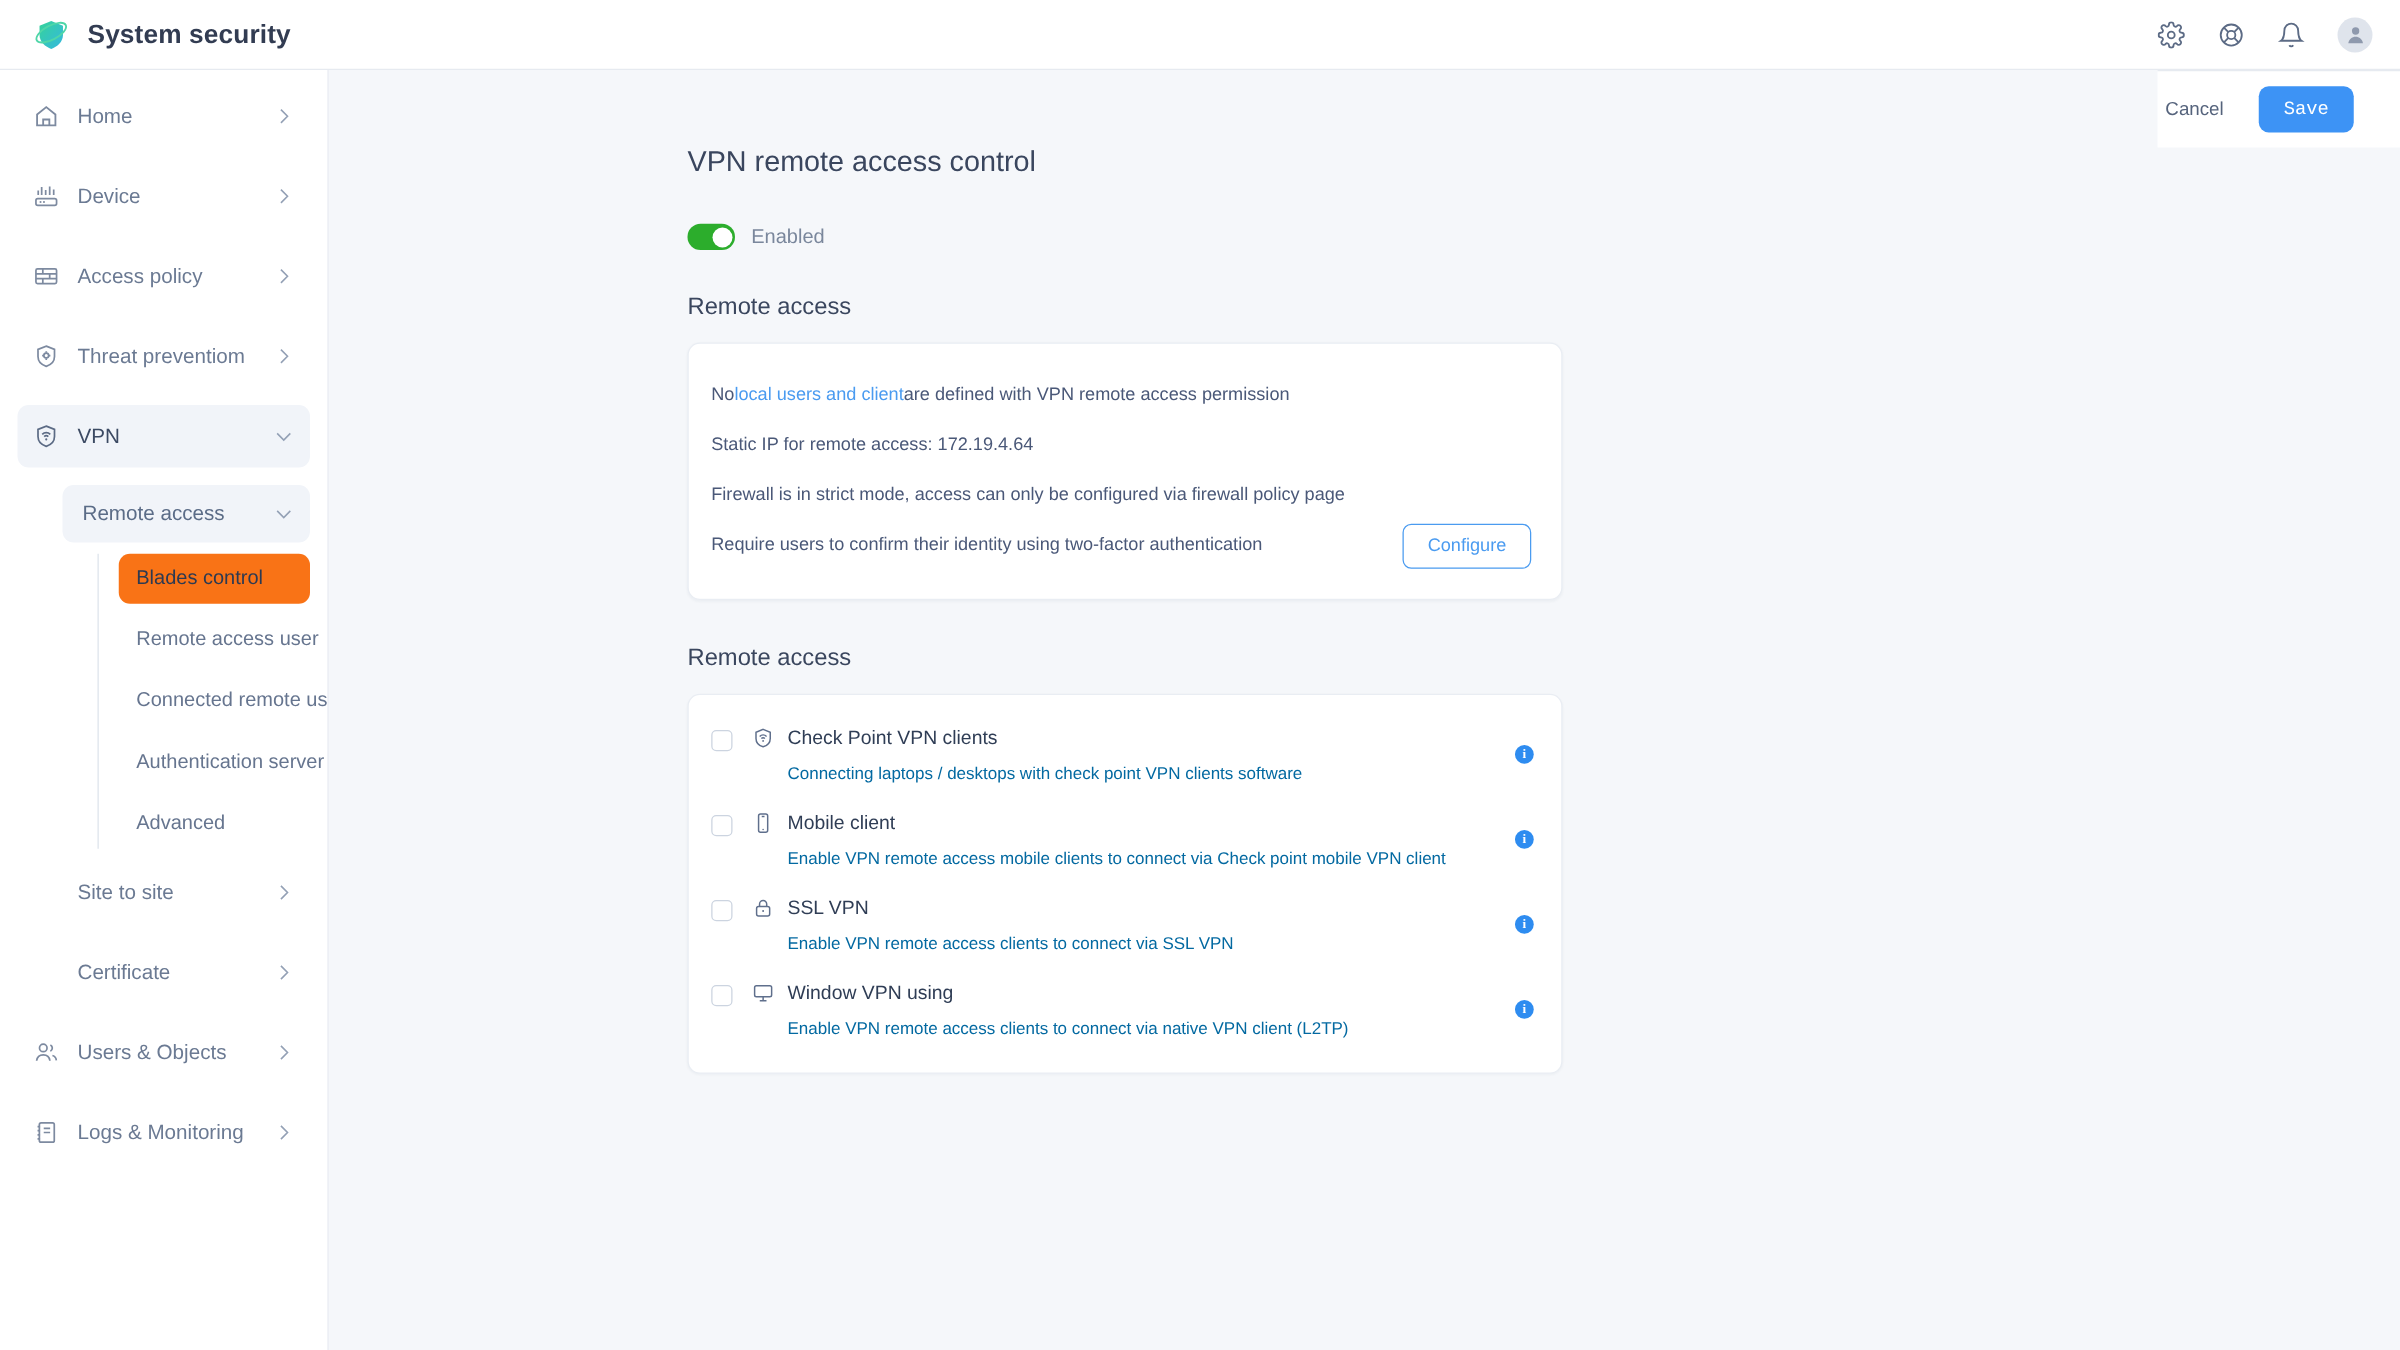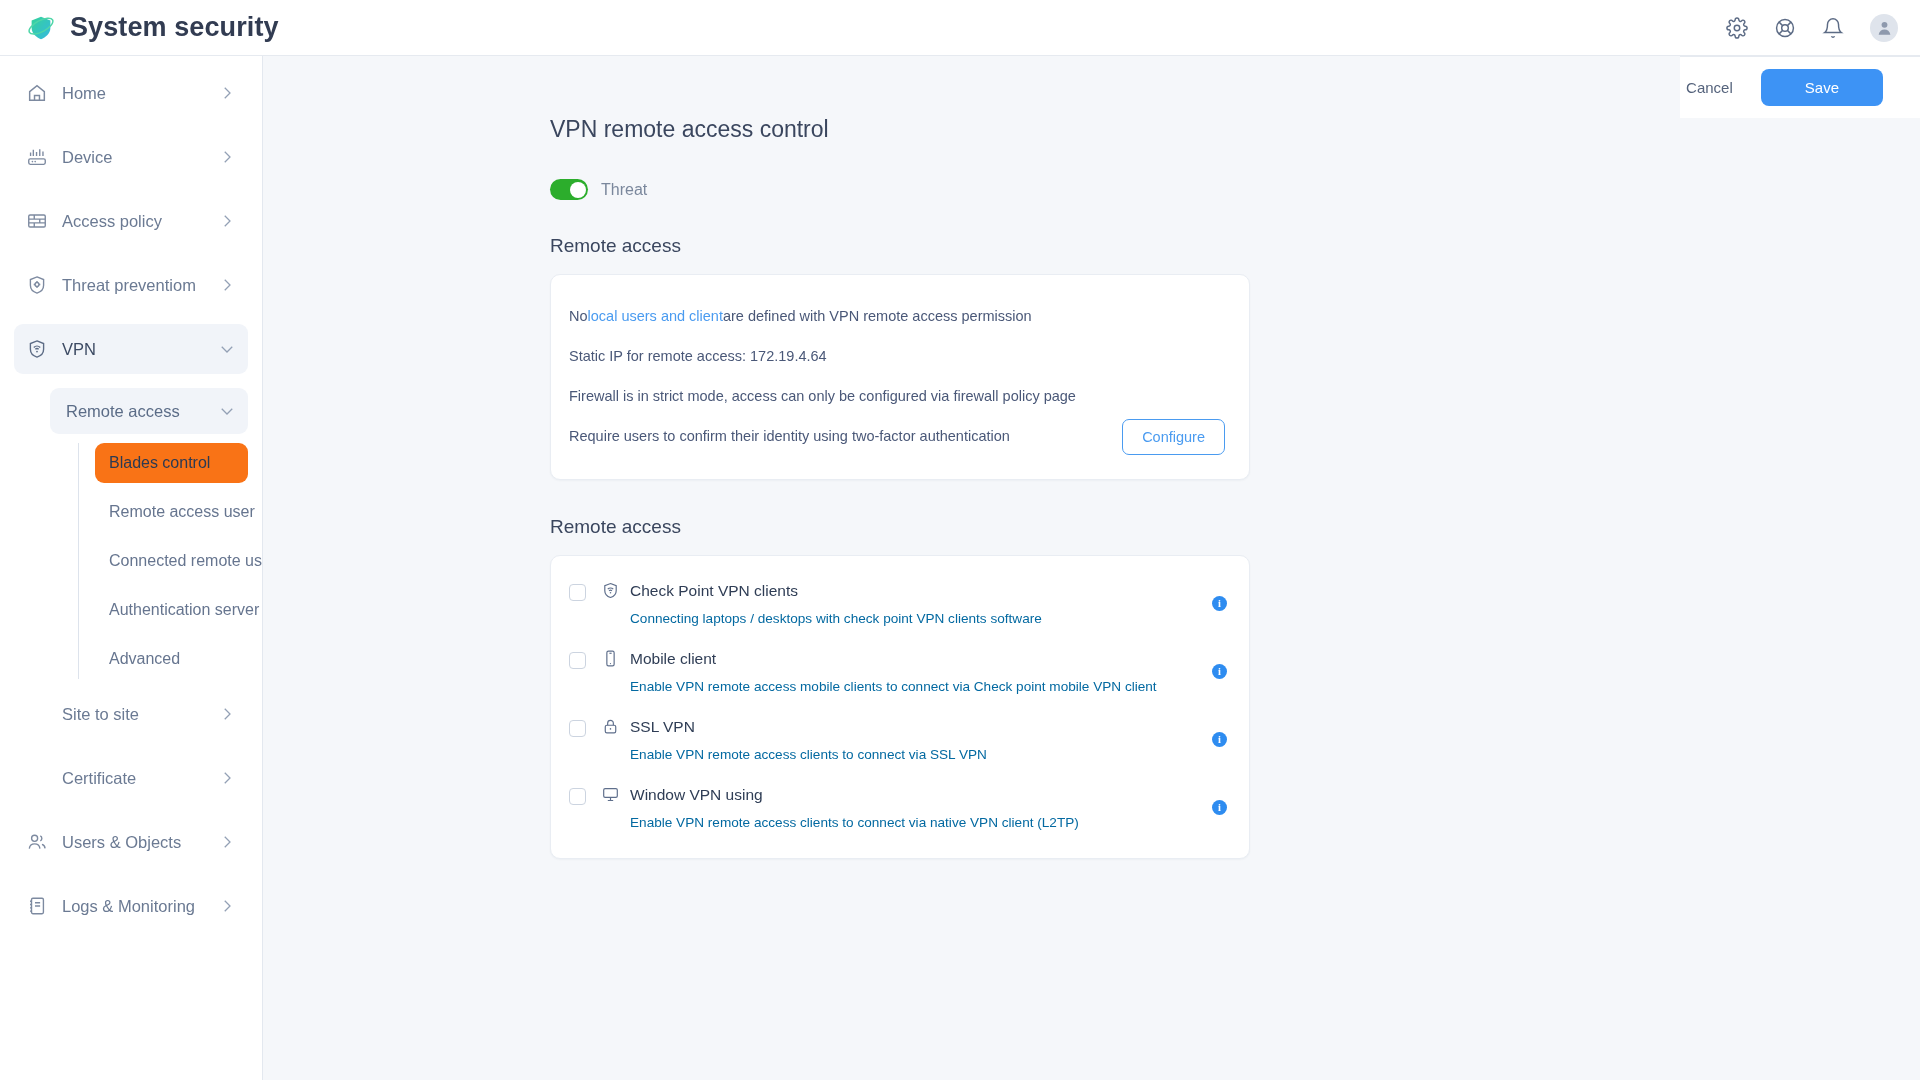--- a/index.html
+++ b/index.html
@@ -17,21 +17,21 @@
   .topbar {
     height: 56px; flex: 0 0 56px;
     background: #ffffff;
     border-bottom: 1px solid #e6eaf0;
     display: flex; align-items: center;
     padding: 0 22px 0 26px;
   }
   .brand { display: flex; align-items: center; gap: 14px; }
   .brand-logo { width: 30px; height: 30px; display: block; }
   .brand-title {
-    font-size: 27px; font-weight: 700; color: #323c52; letter-spacing: .1px;
+    font-size: 21px; font-weight: 700; color: #323c52; letter-spacing: .1px;
   }
   .topbar-spacer { flex: 1 1 auto; }
   .topbar-icons { display: flex; align-items: center; gap: 26px; }
   .ticon { width: 22px; height: 22px; color: #5c6b85; display: block; cursor: pointer; }
   .avatar {
     width: 28px; height: 28px; border-radius: 50%;
     background: #dfe4ec; display: flex; align-items: center; justify-content: center;
     cursor: pointer;
   }
   .avatar svg { width: 19px; height: 19px; color: #8e99ad; }
@@ -156,22 +156,22 @@
     height: 62px; flex: 0 0 62px;
     background: #ffffff; border-top: 1px solid #e6eaf0;
     display: flex; align-items: center; justify-content: flex-end;
     padding-right: 37px; gap: 22px;
   }
   .btn-text {
     background: none; border: none; font-family: inherit;
     font-size: 15px; color: #55637c; cursor: pointer; padding: 8px 6px;
   }
   .btn-primary {
-    background: #3d93f5; border: none; color: #fff; font-family: Liberation Sans, sans-serif;
-    font-size: 15px; padding: 10px 44px; border-radius: 8px; cursor: pointer;
+    background: #3d93f5; border: none; color: #fff; font-family: Liberation Mono, monospace;
+    font-size: 15px; padding: 10px 20px; border-radius: 8px; cursor: pointer;
   }
 </style>
 </head>
 <body>
 
 <div class="app">
 
   <div class="topbar">
     <div class="brand">
       <span class="brand-logo">
@@ -384,21 +384,21 @@
 
     <div class="main">
       <div class="main-scroll">
 
         <div class="page-title">VPN remote access control</div>
 
         <div class="toggle-row">
           <div class="switch">
             <div class="knob"></div>
           </div>
-          <div class="toggle-label">Threat</div>
+          <div class="toggle-label">Enabled</div>
         </div>
 
         <div class="section-title">Remote access</div>
 
         <div class="card info-card">
           <div class="info-line">
             <span>No </span>
               <span class="link">local users and client</span>
               <span> are defined with VPN remote access permission</span>
           </div>

